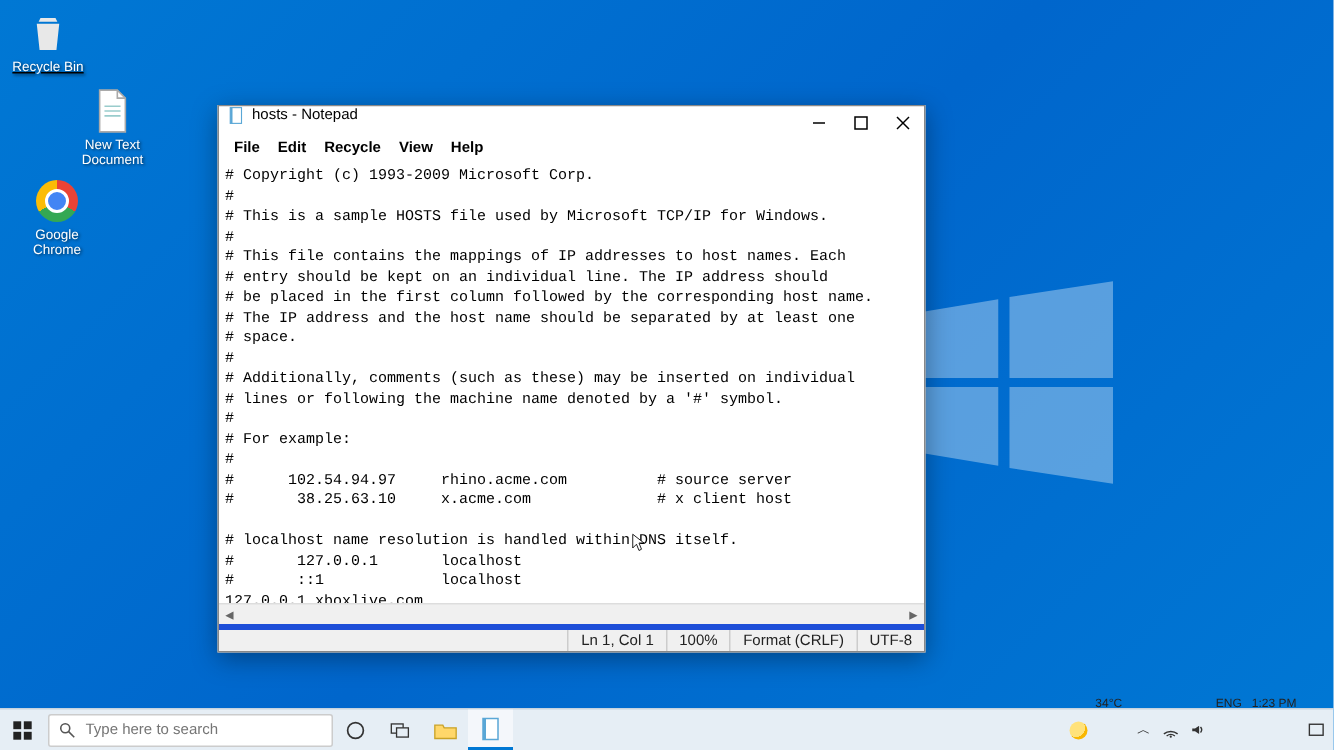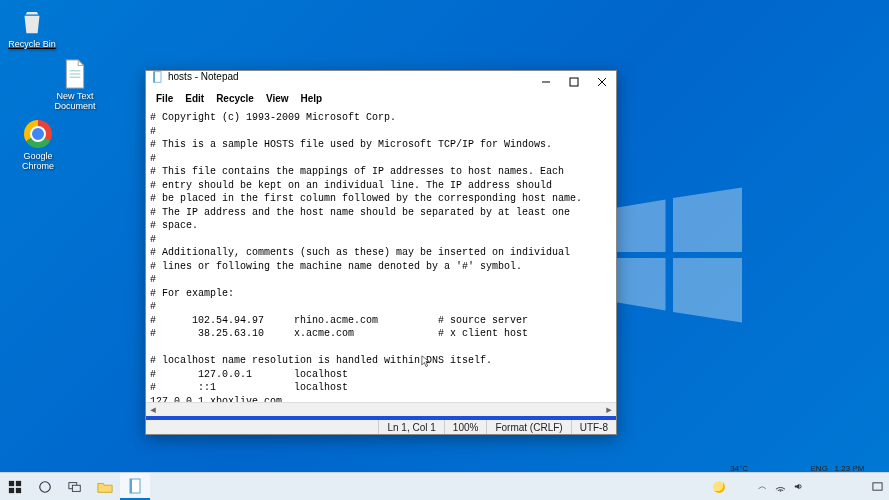--- a/index.html
+++ b/index.html
@@ -202,20 +202,27 @@
     <div class="start-btn">
       <svg viewBox="0 0 16 16">
           <g fill="#222">
             <rect x="1" y="1" width="6" height="6"></rect>
             <rect x="9" y="1" width="6" height="6"></rect>
             <rect x="1" y="9" width="6" height="6"></rect>
             <rect x="9" y="9" width="6" height="6"></rect>
           </g>
         </svg>
     </div>
+    <div class="search-box">
+      <span class="sicon"><svg viewBox="0 0 16 16" width="12" height="12">
+            <circle cx="6" cy="6" r="4" fill="none" stroke="currentColor" stroke-width="1.4"></circle>
+            <line x1="9" y1="9" x2="14" y2="14" stroke="currentColor" stroke-width="1.4"></line>
+          </svg></span>
+      <input placeholder="Type here to search" style="">
+    </div>
     <div class="tb-btn">
         <svg width="14" height="14" viewBox="0 0 16 16">
           <circle cx="8" cy="8" r="6" fill="none" stroke="#333" stroke-width="1.3"></circle>
         </svg>
       </div>
     <div class="tb-btn">
         <svg width="14" height="14" viewBox="0 0 16 16">
           <rect x="1" y="3" width="9" height="7" fill="none" stroke="#333"></rect>
           <rect x="5" y="6" width="9" height="7" fill="#e6eef5" stroke="#333"></rect>
         </svg>

